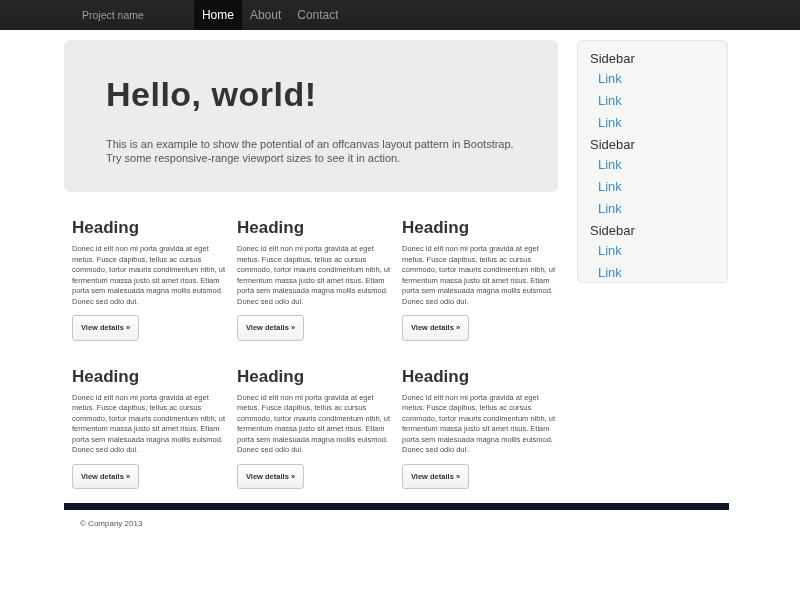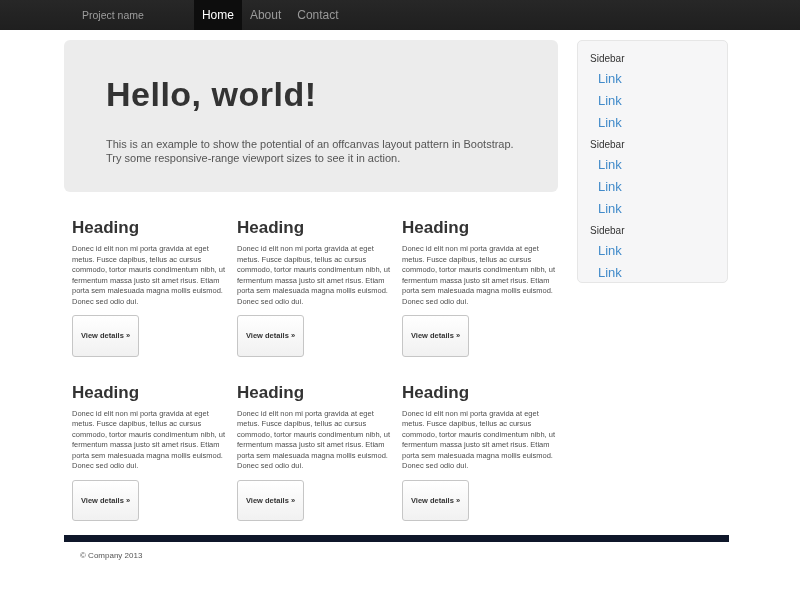--- a/index.html
+++ b/index.html
@@ -54,30 +54,30 @@
   .cards-row { display: flex; padding-left: 8px; margin-top: 26px; }
   .card { width: 156px; margin-right: 12px; }
   .card h2 { margin: 0; font-size: 17px; line-height: 20px; font-weight: bold; color: #333; }
   .card p { margin: 6px 0 8px; width: 153px; font-size: 7.5px; line-height: 10.5px; color: #4f4f4f; }
   .btn {
     display: inline-block; cursor: pointer;
     font-family: "Liberation Sans", sans-serif;
     font-size: 7.5px; font-weight: bold; color: #333;
     background: linear-gradient(#ffffff, #f1f1f1);
     border: 1px solid #c6c6c6; border-radius: 3px;
-    padding: 16px 8px; line-height: 1;
+    padding: 8px 8px; line-height: 1;
   }
 
   
   .sidebar {
     width: 151px; height: 243px; margin-left: 19px;
     background: #f6f6f7; border: 1px solid #e6e6e6; border-radius: 5px;
     padding: 7px 0;
   }
-  .side-header { font-size: 10px; color: #333; padding: 5px 12px 3px; line-height: 12px; }
+  .side-header { font-size: 13px; color: #333; padding: 5px 12px 3px; line-height: 12px; }
   .side-link {
     display: block; font-size: 13px; color: #428bca;
     padding: 5px 20px; line-height: 12px; text-decoration: none;
   }
 
   
   .footer {
     width: 665px; margin: 14px 0 0 64px;
     border-top: 7px solid #0f172a;
   }

